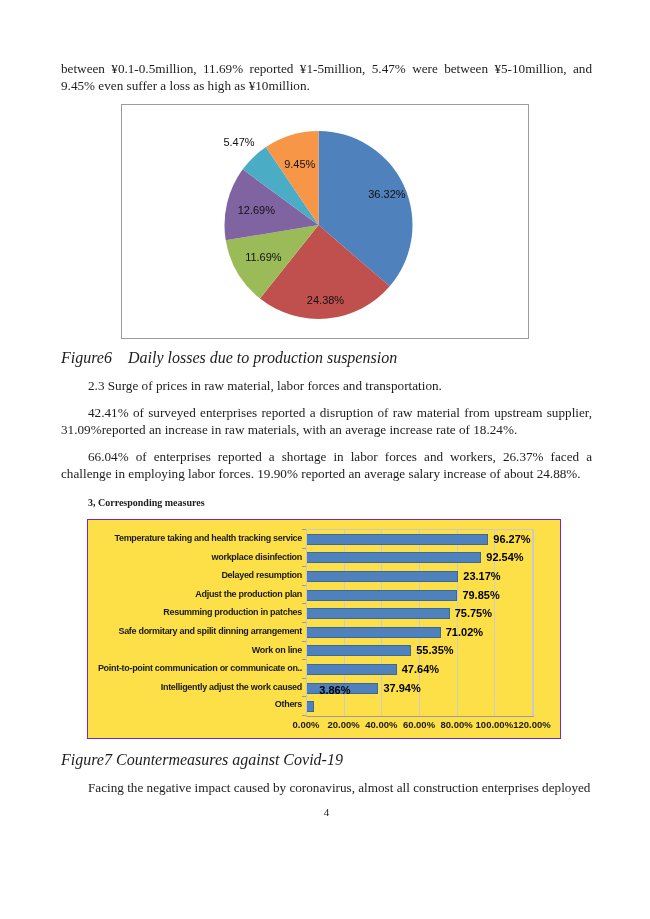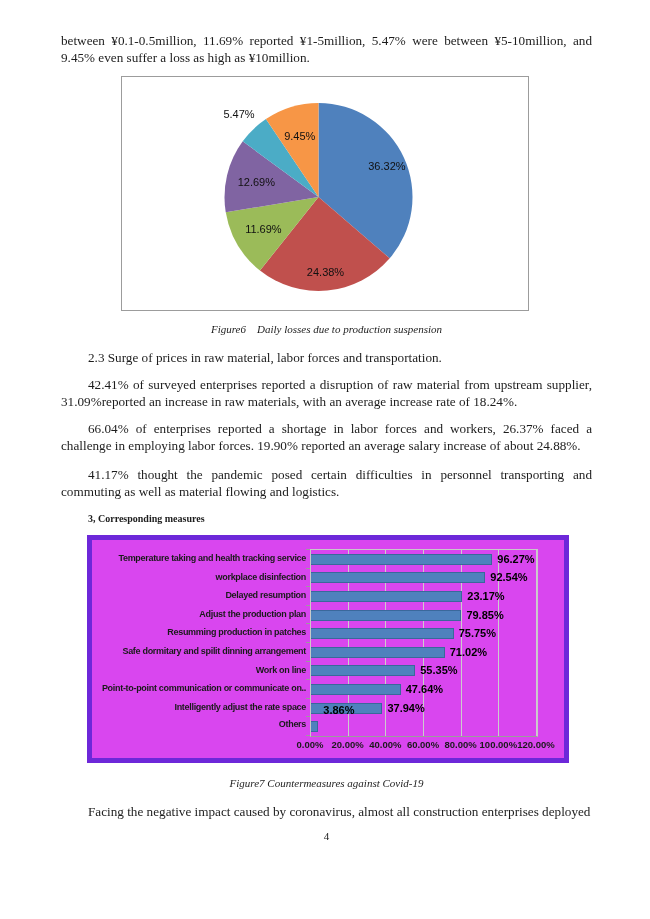--- a/index.html
+++ b/index.html
@@ -1,44 +1,44 @@
 <!DOCTYPE html>
 <html><head>
 <meta charset="utf-8">
 <style>
   html,body{margin:0;padding:0;}
   body{
     width:650px;height:919px;background:#ffffff;position:relative;
     font-family:"Liberation Serif", serif;font-size:13.2px;color:#1c1c1c;
     overflow:hidden;
   }
-  .content{width:531px;margin:0 0 0 61px;padding-top:32px;}
+  .content{width:531px;margin:0 0 0 61px;padding-top:60px;}
   p.body-text{
     margin:0 0 10px 0;line-height:17px;text-align:justify;text-indent:27px;
   }
   p.no-indent{text-indent:0;}
   .fig-caption{
-    text-align:center;font-style:italic;font-size:11px;line-height:17px;
+    text-align:left;font-style:italic;font-size:16px;line-height:17px;
     margin:10px 0 11px 0;white-space:pre-wrap;
   }
   .heading{
     font-weight:bold;font-size:10px;line-height:17px;margin:4px 0 8px 0;
     text-indent:27px;
   }
   
   .pie-box{
     position:relative;width:406px;height:233px;border:1px solid #9c9c9c;
     margin:6px 0 0 60px;background:#fff;
   }
   .pie-box svg{position:absolute;left:0;top:0;}
   .pie-label{font-family:"Liberation Sans", sans-serif;font-size:11px;fill:#111;}
   
   .bar-box{
-    position:relative;width:472px;height:218px;border:5px solid #6d28d9;
-    margin:7px 2px 0 26px;background:#d946ef;
+    position:relative;width:472px;height:218px;border:1px solid #6d28d9;
+    margin:7px 2px 0 26px;background:#fde047;
   }
   .bc-plot{
     position:absolute;left:218px;top:9px;width:226px;height:186px;
     border:1px solid #c9c9c9;border-bottom:1px solid #9c9c9c;box-sizing:content-box;
   }
   .bc-grid{position:absolute;top:0;bottom:0;width:1px;background:#cccccc;}
   .bc-bar{
     position:absolute;left:0;height:11px;background:#4F81BD;
     border:1px solid #3A689B;border-left:none;box-sizing:border-box;
   }
@@ -84,35 +84,34 @@
   </div>
 
   <div class="fig-caption">Figure6    Daily losses due to production suspension</div>
 
   <p class="body-text">2.3 Surge of prices in raw material, labor forces and transportation.</p>
 
   <p class="body-text">42.41% of surveyed enterprises reported a disruption of raw material from upstream supplier, 31.09%reported an increase in raw materials, with an average increase rate of 18.24%.</p>
 
   <p class="body-text" style="margin-bottom:12px">66.04% of enterprises reported a shortage in labor forces and workers, 26.37% faced a challenge in employing labor forces. 19.90% reported an average salary increase of about 24.88%.</p>
 
-  <p class="body-text">41.17% thought the pandemic posed certain difficulties in personnel transporting and commuting as well as material flowing and logistics.</p>
 
   <div class="heading">3, Corresponding measures</div>
 
   <div class="bar-box">
     <div class="bc-labels" id="bc-labels">
         <div class="bc-label" style="top: 0px; height: 18.6px; line-height: 18.6px;">Temperature taking and health tracking service</div>
         <div class="bc-label" style="top: 18.6px; height: 18.6px; line-height: 18.6px;">workplace disinfection</div>
         <div class="bc-label" style="top: 37.2px; height: 18.6px; line-height: 18.6px;">Delayed resumption</div>
         <div class="bc-label" style="top: 55.8px; height: 18.6px; line-height: 18.6px;">Adjust the production plan</div>
         <div class="bc-label" style="top: 74.4px; height: 18.6px; line-height: 18.6px;">Resumming production in patches</div>
         <div class="bc-label" style="top: 93px; height: 18.6px; line-height: 18.6px;">Safe dormitary and spilit dinning arrangement</div>
         <div class="bc-label" style="top: 111.6px; height: 18.6px; line-height: 18.6px;">Work on line</div>
         <div class="bc-label" style="top: 130.2px; height: 18.6px; line-height: 18.6px;">Point-to-point communication or communicate on..</div>
-        <div class="bc-label" style="top: 148.8px; height: 18.6px; line-height: 18.6px;">Intelligently adjust the rate space</div>
+        <div class="bc-label" style="top: 148.8px; height: 18.6px; line-height: 18.6px;">Intelligently adjust the work caused</div>
         <div class="bc-label" style="top: 166px; height: 18.6px; line-height: 18.6px;">Others</div>
       </div>
     <div class="bc-plot" id="bc-plot">
         <div class="bc-grid" style="left: 36.6667px;"></div>
         <div class="bc-grid" style="left: 74.3333px;"></div>
         <div class="bc-grid" style="left: 112px;"></div>
         <div class="bc-grid" style="left: 149.667px;"></div>
         <div class="bc-grid" style="left: 187.333px;"></div>
         <div class="bc-grid" style="left: 225px;"></div>
         <div class="bc-bar" style="top: 3.8px; width: 181.308px;"></div>

